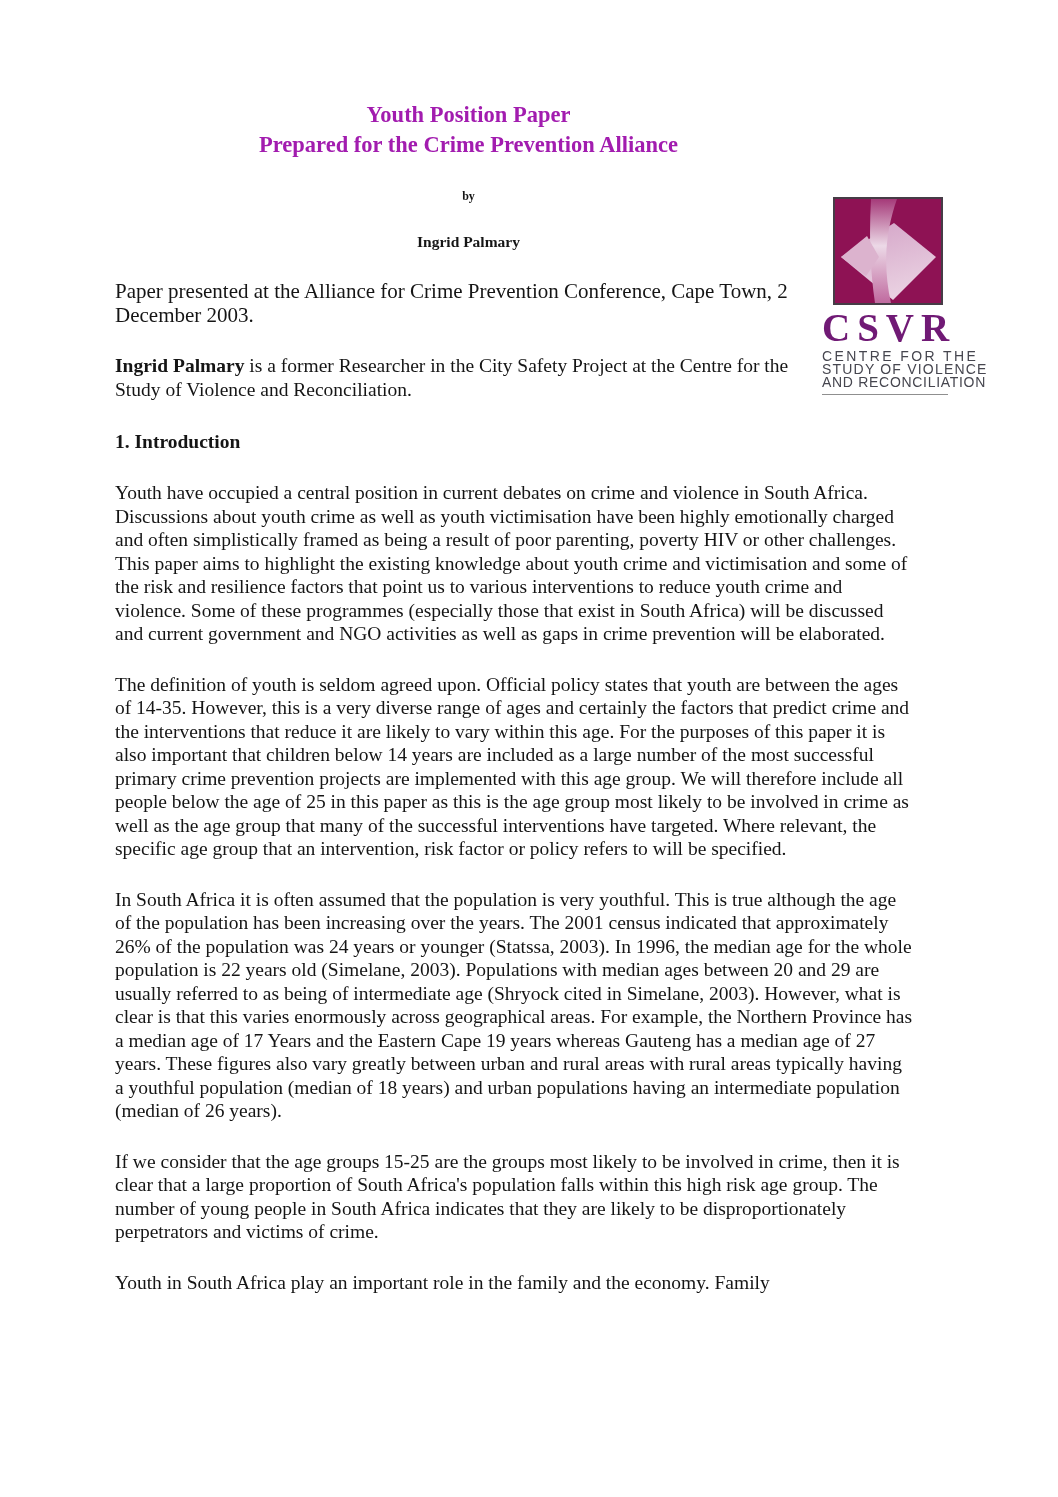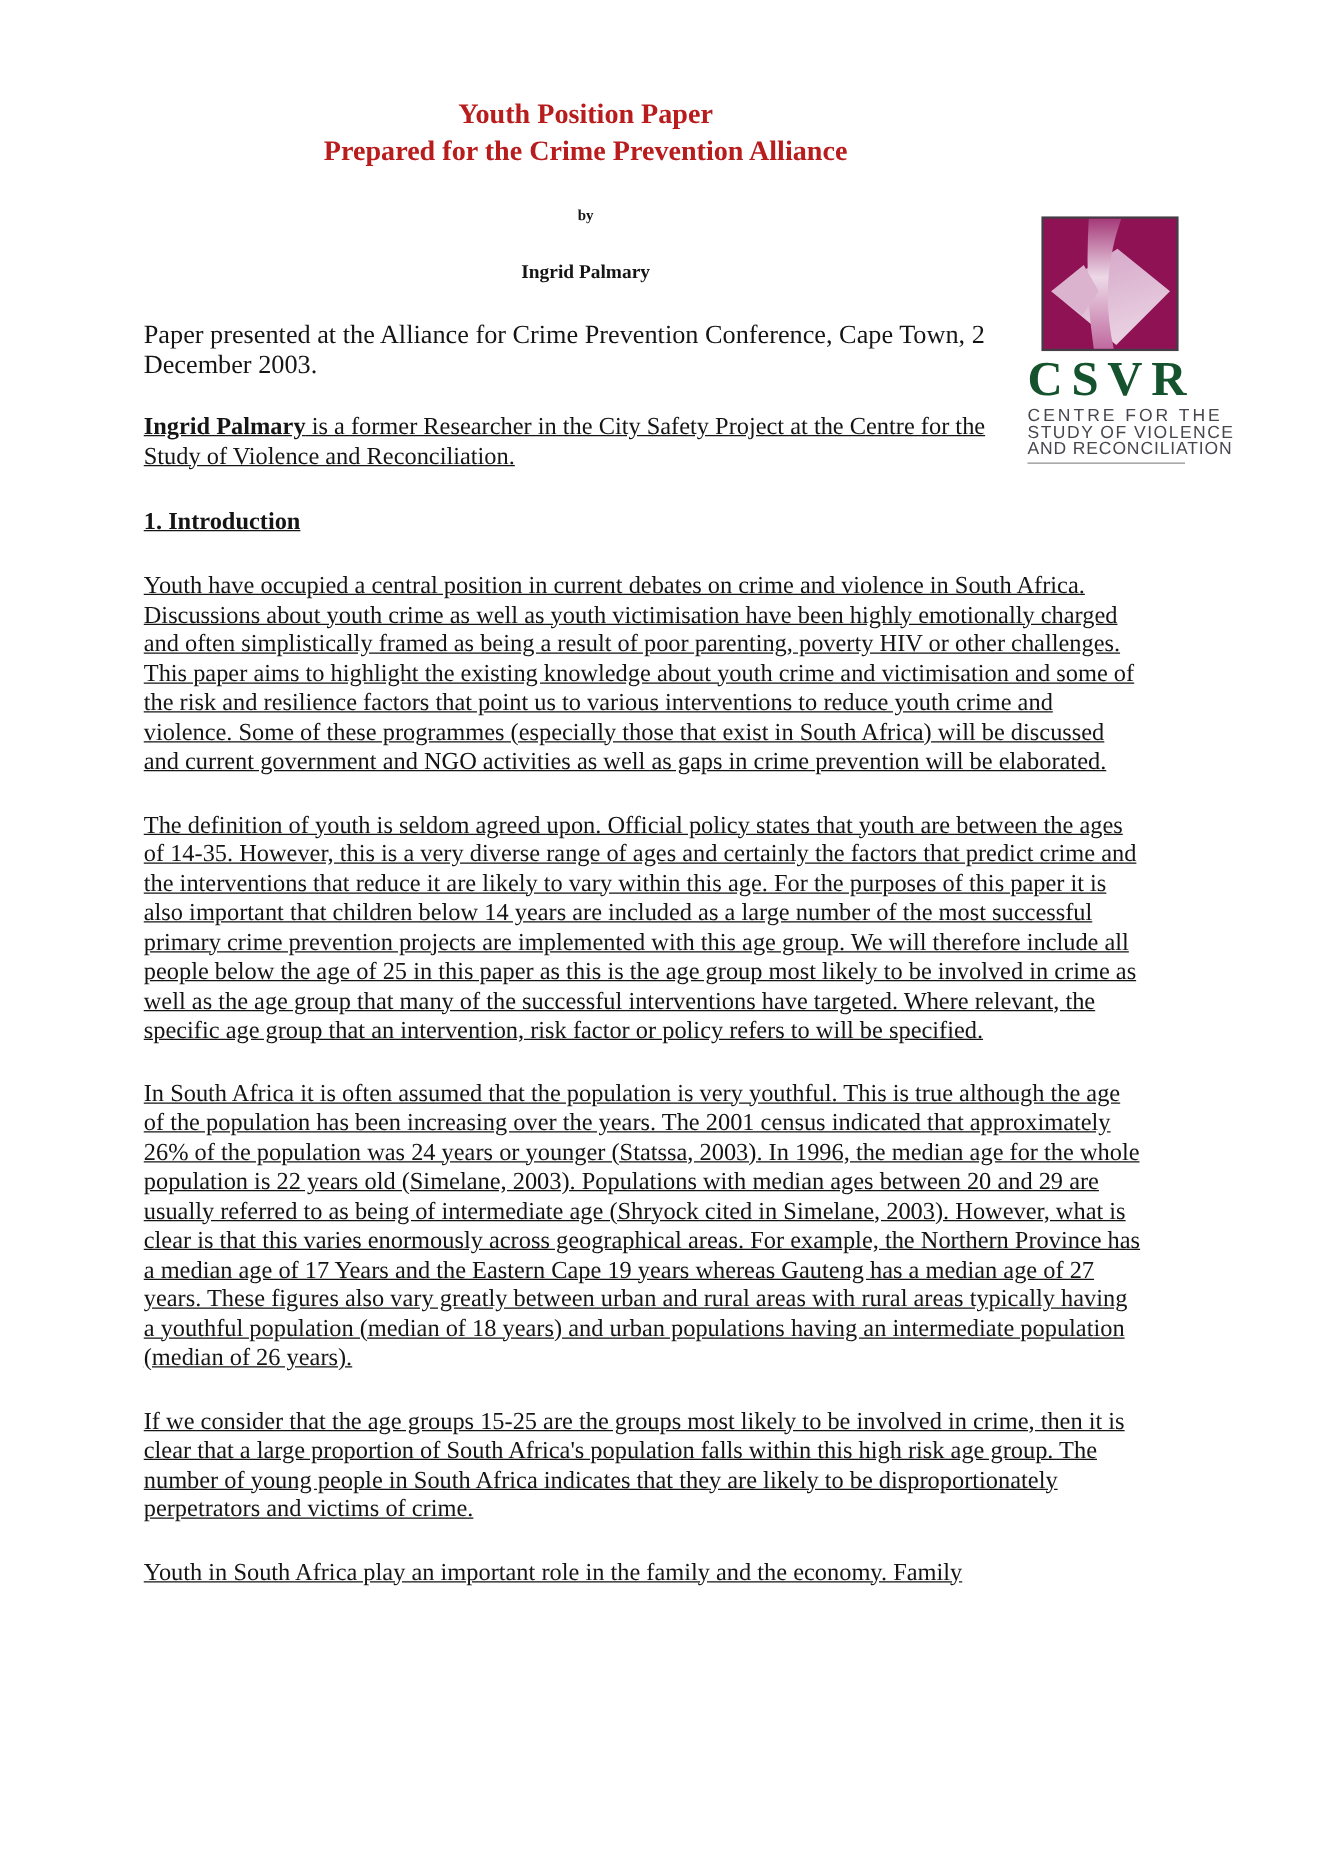--- a/index.html
+++ b/index.html
@@ -21,44 +21,44 @@
     width:126px;
     margin-top:97px;
   }
   .logo-mark { display:block; margin-left:11px; }
   .logo-acronym {
     font-family:"Liberation Serif", serif;
     font-weight:bold;
     font-size:39px;
     line-height:40px;
     letter-spacing:7px;
-    color:#14532d;
+    color:#701a75;
     margin-top:3px;
     white-space:nowrap;
   }
   .logo-tagline {
     font-family:"Liberation Sans", sans-serif;
     color:#46464F;
     font-size:14px;
     margin-top:2px;
   }
   .logo-tagline .tl { line-height:13px; white-space:nowrap; }
   .ls1 { letter-spacing:2.4px; }
   .ls2 { letter-spacing:1.2px;text-align:center; }
   .ls3 { letter-spacing:0.7px; }
   .logo-rule { border-top:1px solid #8f8f8f; margin-top:5px; width:126px; }
 
   
   .title {
-    margin-top:76px;
+    margin-top:100px;
     text-align:center;
     font-size:22.5px;
     line-height:30px;
     font-weight:bold;
-    color:#b91c1c;
+    color:#a21caf;
   }
   .byline {
     text-align:center;
     font-weight:bold;
     font-size:12px;
     line-height:18px;
     margin-top:27px;
   }
   .author {
     text-align:center;
@@ -72,21 +72,20 @@
     line-height:23.5px;
     margin-top:29px;
   }
 
   
   .body {
     clear:none;
     margin:0 145px 0 115px;
     font-size:19.5px;
     line-height:23.5px;
-    text-decoration:underline;
   }
   .body p { margin-top:27px; }
   .bio-name { font-weight:bold; }
   .section-heading {
     font-size:19.5px;
     line-height:24px;
     font-weight:bold;
     margin-top:29px;
   }
 </style>

